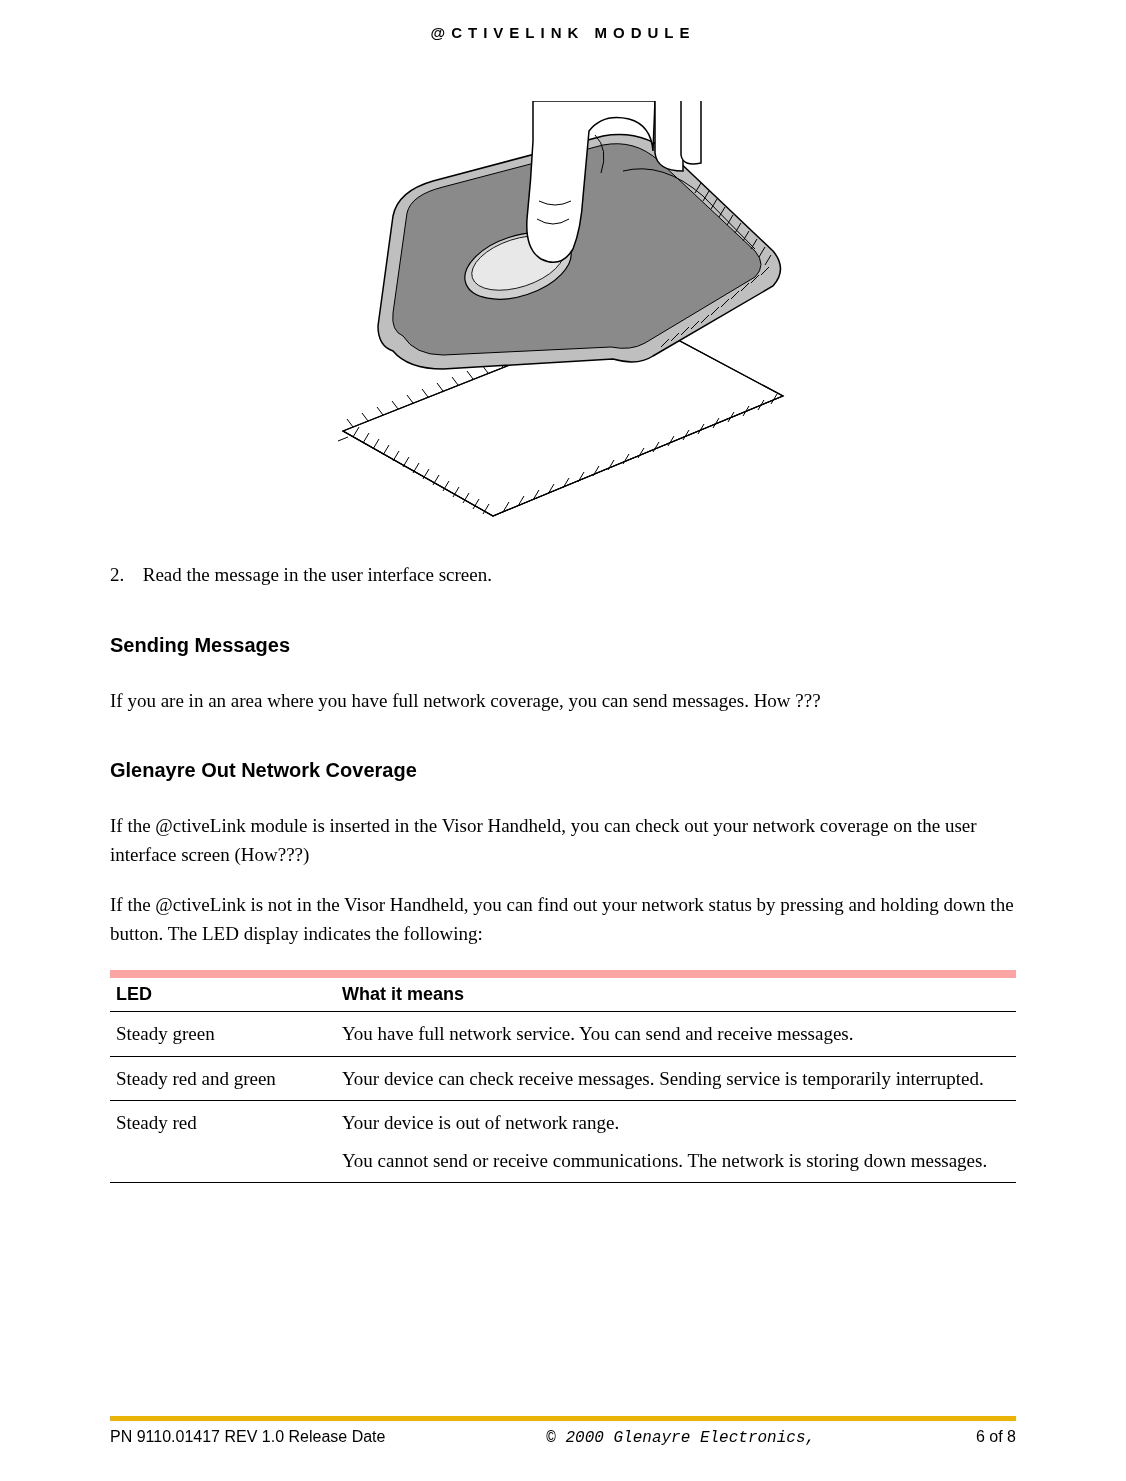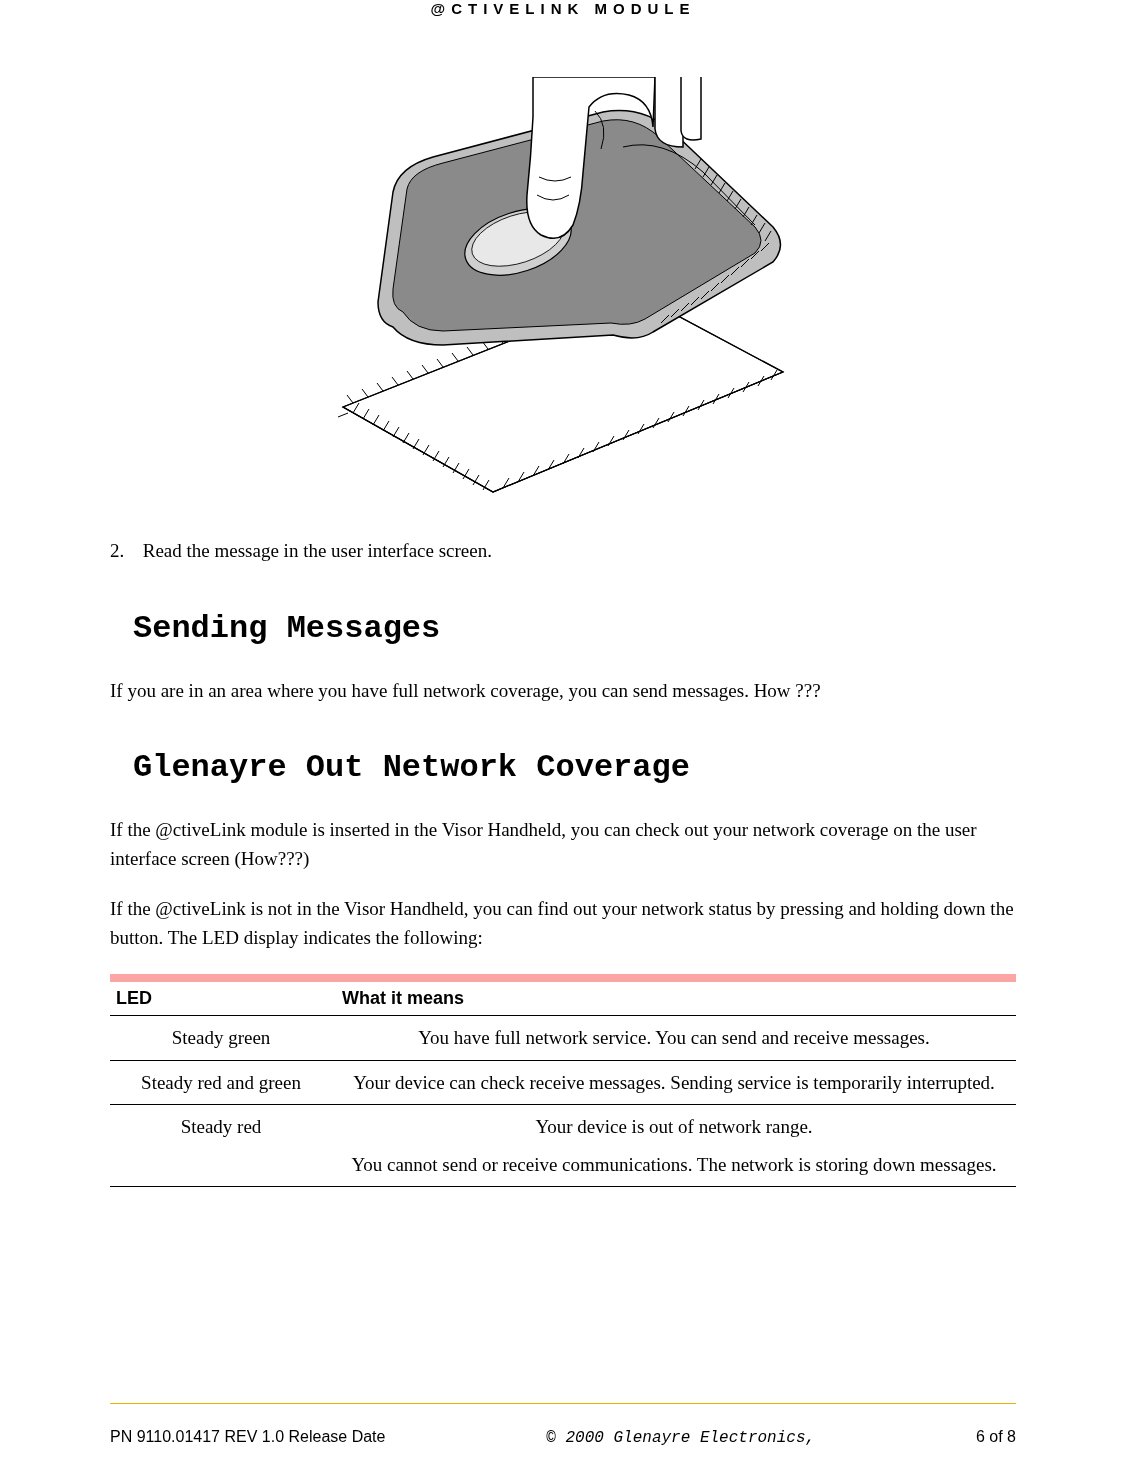--- a/index.html
+++ b/index.html
@@ -19,21 +19,21 @@
     padding: 0 110px;
     box-sizing: border-box;
     position: relative;
   }
   .header {
     text-align: center;
     font-family: Arial, Helvetica, sans-serif;
     font-weight: bold;
     font-size: 15px;
     letter-spacing: 6px;
-    padding-top: 0;
+    padding-top: 24px;
   }
   .illustration {
     width: 100%;
     display: flex;
     justify-content: center;
     margin-top: 60px;
     margin-bottom: 40px;
   }
   .illustration-box {
     width: 520px;
@@ -42,26 +42,25 @@
   .step {
     font-size: 19px;
     line-height: 1.5;
     margin-bottom: 36px;
   }
   .step-num {
     display: inline-block;
     width: 28px;
   }
   .section-heading {
-    font-family: Liberation Mono, monospace;
+    font-family: Liberation Sans, sans-serif;
     font-weight: bold;
-    font-size: 32px;
+    font-size: 20px;
     margin-top: 44px;
     margin-bottom: 30px;
-    margin-left: 23px;
   }
   .para {
     font-size: 19px;
     line-height: 1.5;
     margin-bottom: 22px;
   }
   table.led-table {
     border-collapse: collapse;
     width: 100%;
     font-size: 19px;
@@ -74,38 +73,37 @@
     font-size: 18px;
     border-top: 8px solid #fca5a5;
     border-bottom: 1px solid #000;
     padding: 6px 10px 6px 6px;
   }
   table.led-table td {
     border-bottom: 1px solid #000;
     padding: 8px 10px 8px 6px;
     vertical-align: top;
     line-height: 1.45;
-    text-align: center;
   }
   .col-led { width: 210px; }
   .td-multi p { margin: 0 0 10px 0; }
   .td-multi p:last-child { margin-bottom: 0; }
 
   .footer {
     position: absolute;
     left: 0;
     right: 0;
     bottom: 34px;
     padding: 0 110px;
     box-sizing: border-box;
     font-family: Arial, Helvetica, sans-serif;
   }
   .footer-line {
-    border-top: 1px solid #eab308;
-    padding-top: 24px;
+    border-top: 5px solid #eab308;
+    padding-top: 7px;
     display: flex;
     justify-content: space-between;
     align-items: baseline;
     font-size: 16px;
   }
   .footer-center {
     font-style: italic;
     font-family: Liberation Mono, monospace;
     text-align: center;
   }

